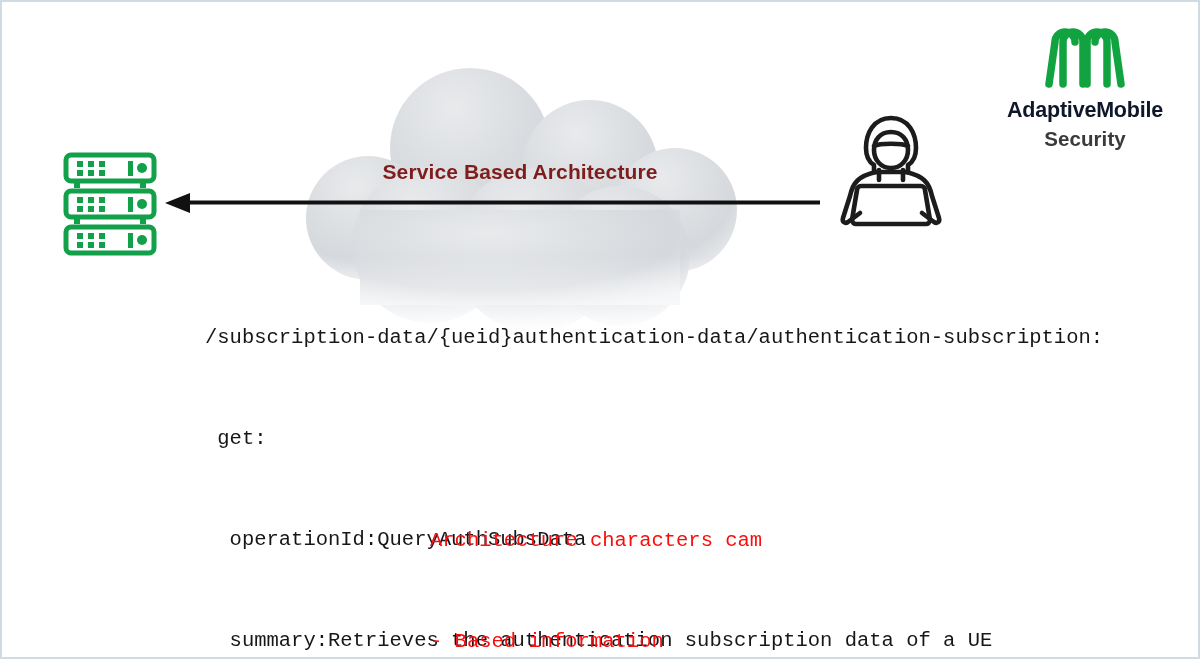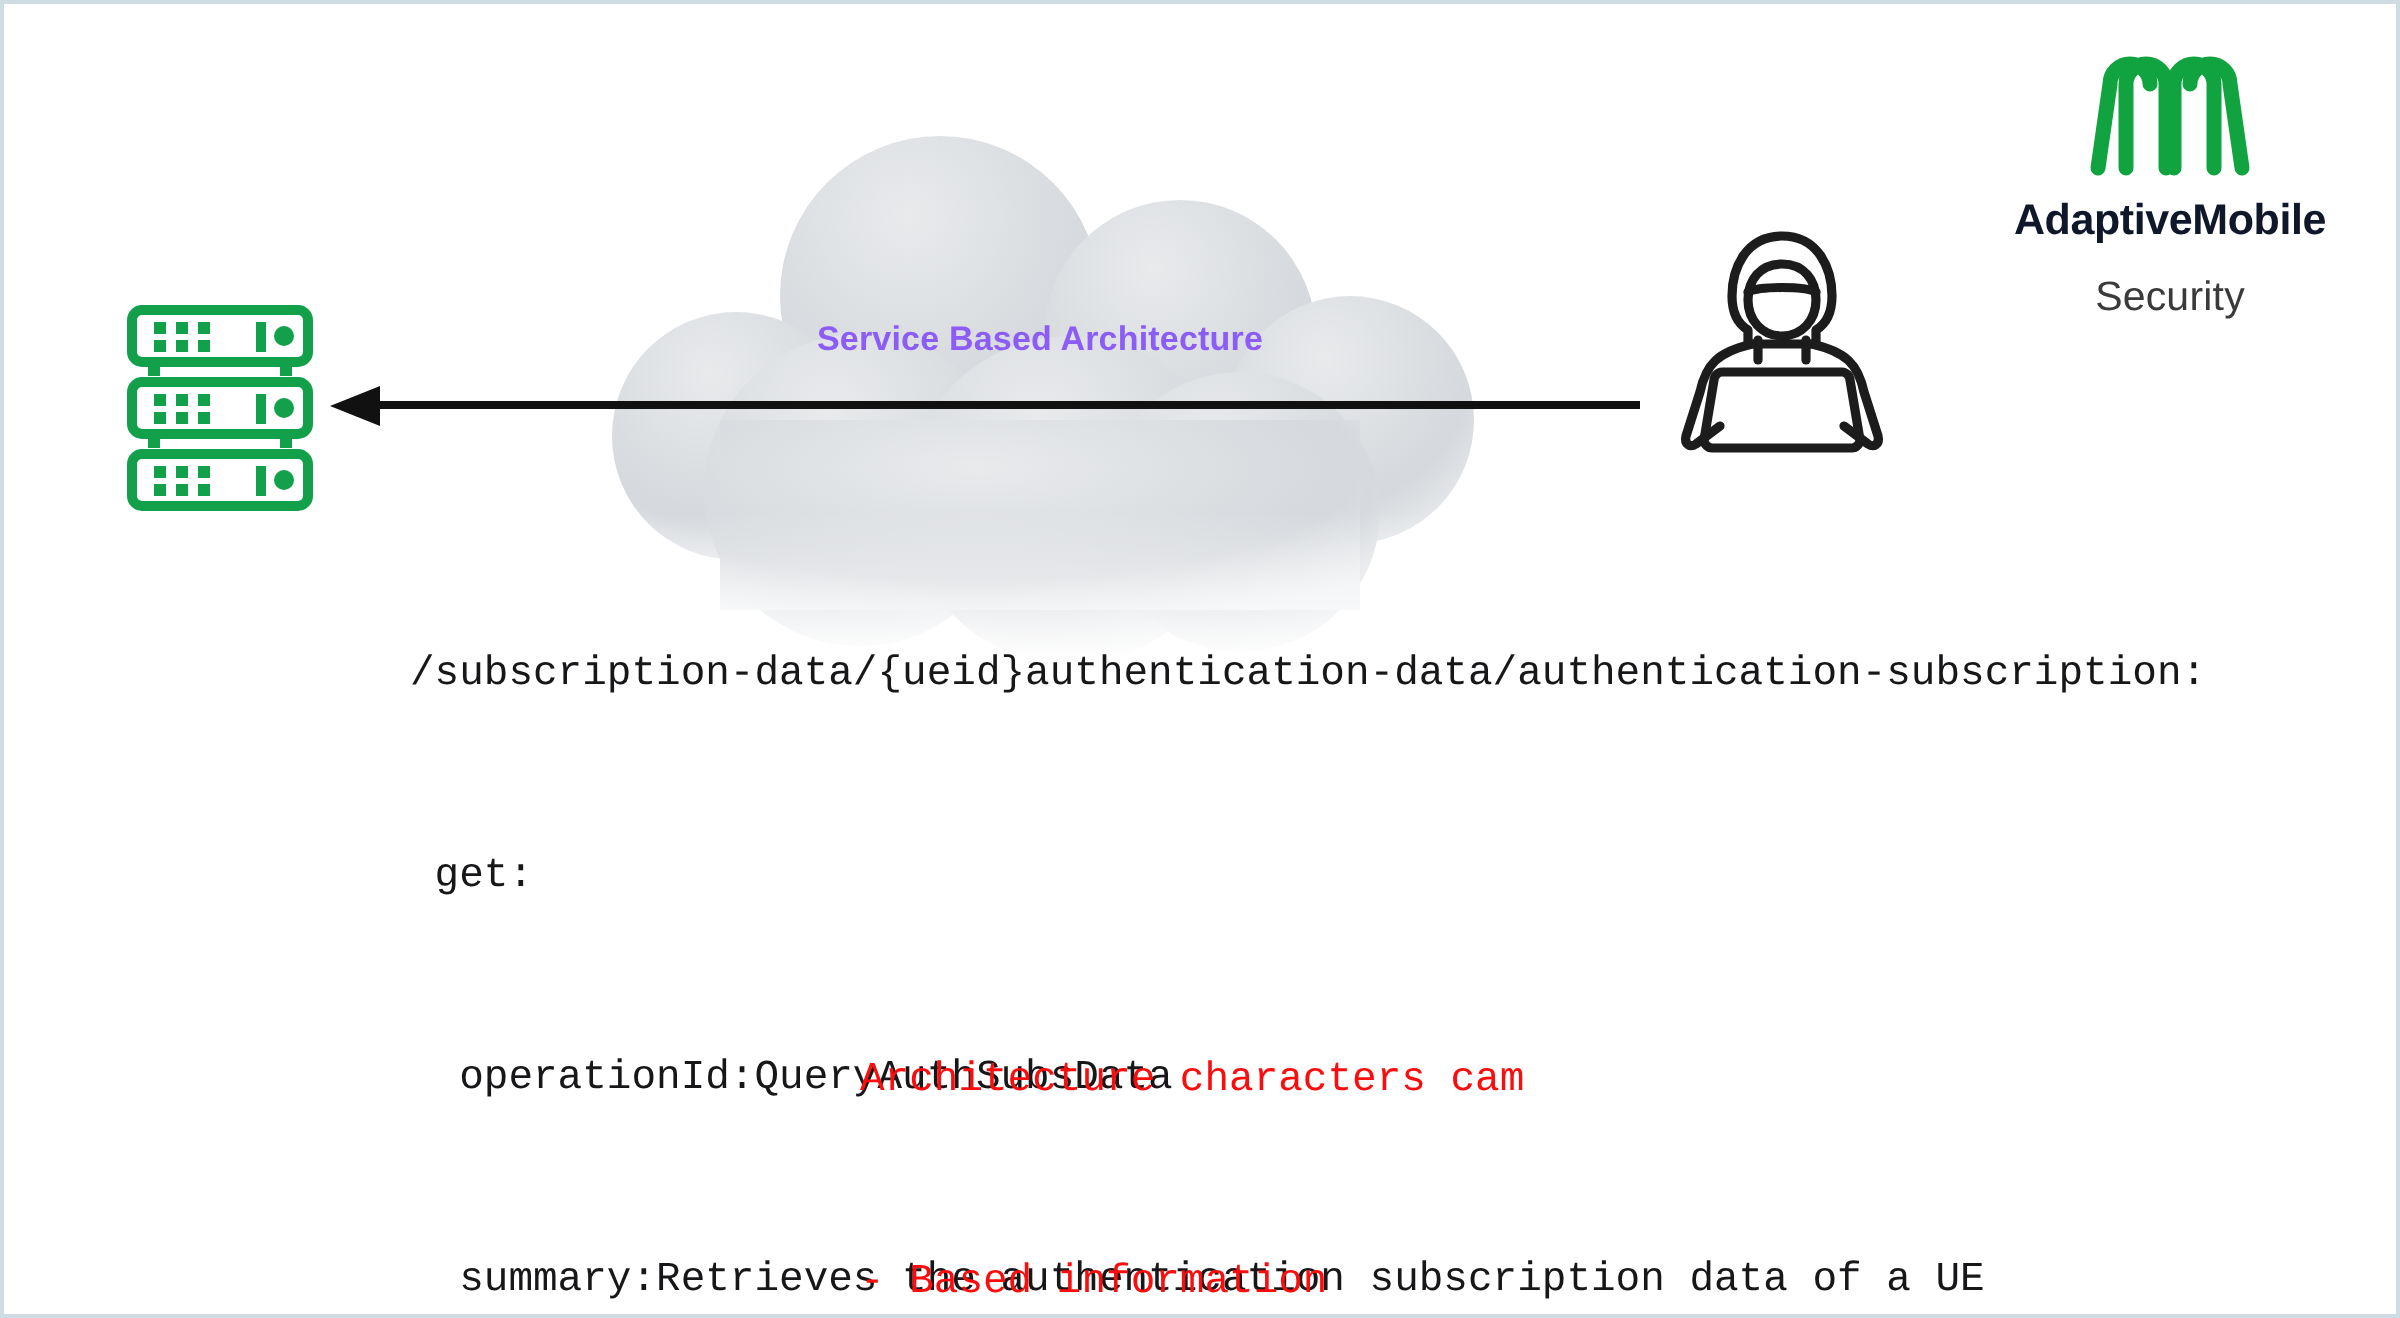--- a/index.html
+++ b/index.html
@@ -31,23 +31,23 @@
   }
   .cloud-wrap svg { display: block; width: 100%; height: 100%; }
 
   .cloud-title {
     position: absolute;
     left: 288px;
     top: 158px;
     width: 460px;
     text-align: center;
     font-family: "Liberation Sans", sans-serif;
-    font-size: 17px;
-    font-weight: bold;
-    color: #8b5cf6;
+    font-size: 21px;
+    font-weight: bold;
+    color: #7f1d1d;
     letter-spacing: 0.1px;
   }
 
   
   .arrow {
     position: absolute;
     left: 158px;
     top: 188px;
     width: 662px;
     height: 26px;
@@ -101,23 +101,23 @@
     font-family: "Liberation Sans", sans-serif;
     font-size: 21.5px;
     font-weight: bold;
     color: #0f172a;
     margin-top: 6px;
     letter-spacing: -0.2px;
   }
   .logo-sub {
     font-family: "Liberation Sans", sans-serif;
     font-size: 20.5px;
-    font-weight: normal;
+    font-weight: bold;
     color: #3a3a3a;
-    margin-top: 14px;
+    margin-top: 4px;
     letter-spacing: 0.1px;
   }
 
   
   .code {
     position: absolute;
     left: 203px;
     top: 252px;
     font-family: "Liberation Mono", "DejaVu Sans Mono", monospace;
     font-size: 20.5px;

